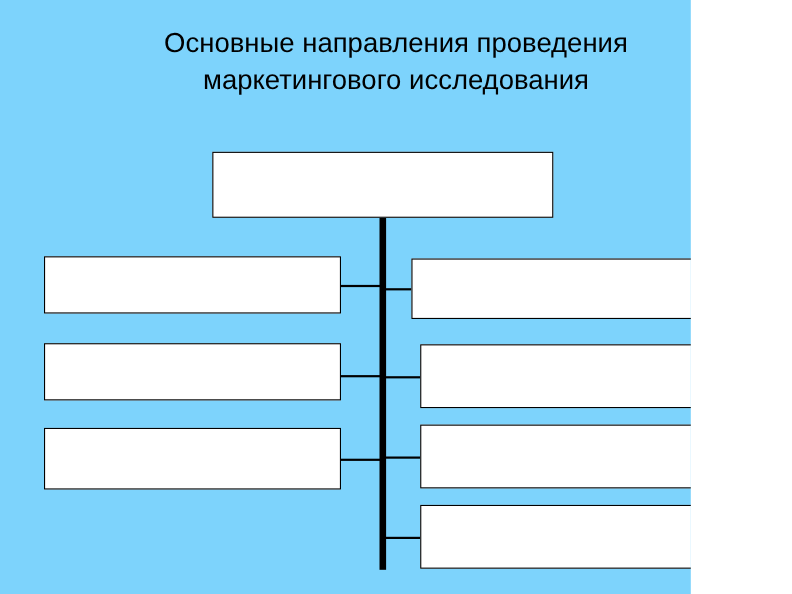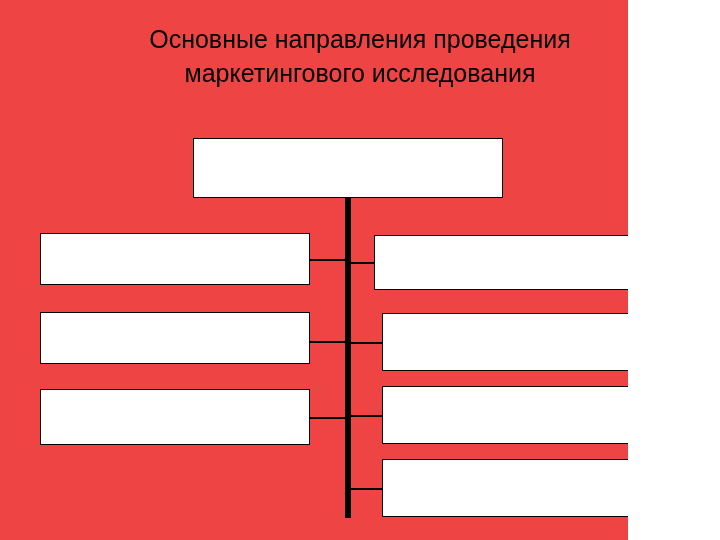--- a/index.html
+++ b/index.html
@@ -4,21 +4,21 @@
 <style>
   html, body {
     margin: 0;
     padding: 0;
     background: #ffffff;
   }
   #page {
     position: relative;
     width: 628px;
     height: 540px;
-    background: #ef4444;
+    background: #7dd3fc;
     overflow: hidden;
     font-family: "Liberation Sans", sans-serif;
   }
   .title {
     position: absolute;
     left: 0;
     top: 22px;
     width: 720px;
     text-align: center;
     font-size: 25px;

